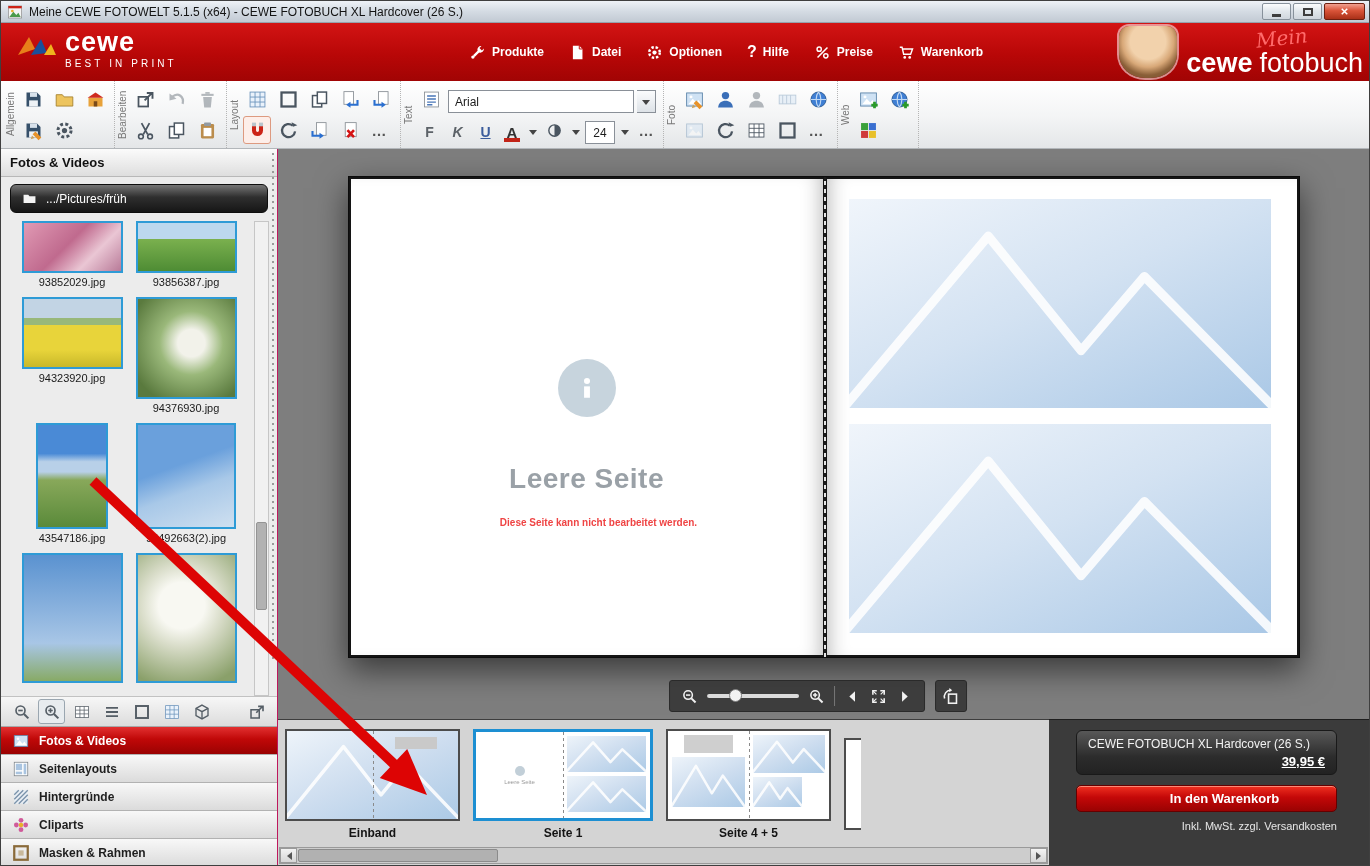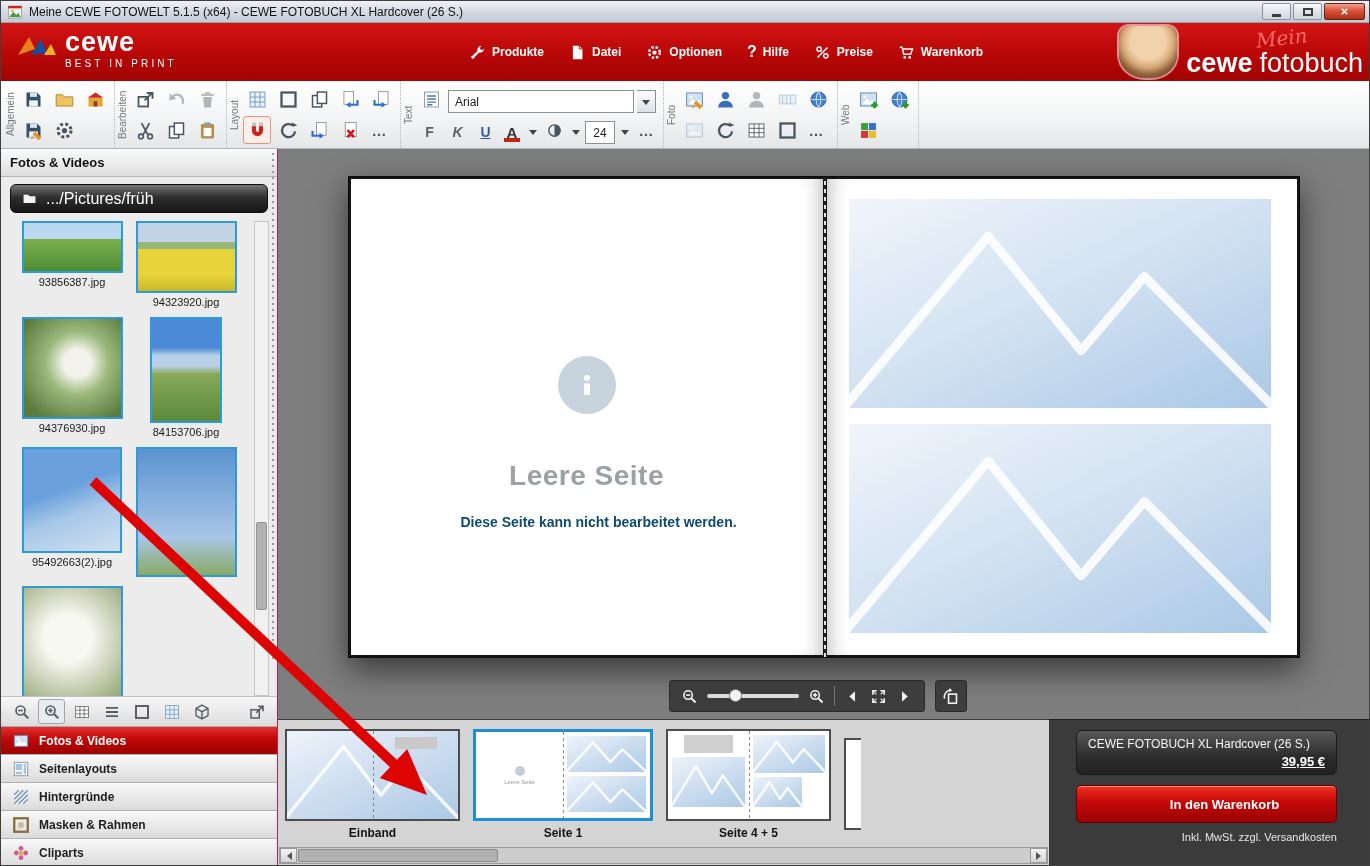--- a/index.html
+++ b/index.html
@@ -76,21 +76,21 @@
   
   .sidebar { position:absolute; left:0; top:148px; width:277px; height:718px; background:#ececec;
     display:flex; flex-direction:column; border-right:1px solid #be185d; }
   .sidebar::after { content:""; position:absolute; right:3px; top:4px; height:510px; width:2px;
     background:repeating-linear-gradient(#9a9a9a 0 2px, transparent 2px 6px); }
   .sb-header { height:28px; flex:0 0 28px; background:linear-gradient(#fbfbfb,#dedede);
     border-bottom:1px solid #b8b8b8; display:flex; align-items:center; padding-left:9px;
     font-size:13px; font-weight:bold; color:#111; }
   .folderbtn { margin:7px 9px 6px; height:29px; flex:0 0 29px; border-radius:6px;
     background:linear-gradient(#757575,#2f2f2f 45%,#161616); border:1px solid #0e0e0e;
-    color:#fff; font-size:16px; display:flex; align-items:center; gap:8px; padding:9px 10px; }
+    color:#fff; font-size:12px; display:flex; align-items:center; gap:8px; padding:9px 10px; }
   .folderbtn svg { width:17px; height:15px; }
   .pgrid { flex:1 1 auto; position:relative; overflow:hidden; padding:2px 0 0 14px; }
   .pcell { display:inline-block; width:114px; vertical-align:top; text-align:center; margin-bottom:9px; }
   .pimg { border:2px solid #2e9bd6; margin:0 auto; }
   .pname { font-size:11px; color:#1a1a1a; margin-top:3px; }
   .i1 { width:101px; height:52px; background:linear-gradient(135deg,#e09ab4 0%,#c06a8e 45%,#eac6d4 70%,#b87a98 100%); }
   .i2 { width:101px; height:52px; background:linear-gradient(#bcd8ee 0 34%,#7ab04e 34%,#4e8c34); }
   .i3 { width:101px; height:72px; background:linear-gradient(#c2d4e4 0 28%,#98b87a 28% 38%,#e8d43a 38% 75%,#c8b82a); }
   .i4 { width:101px; height:102px; background:radial-gradient(circle at 55% 45%, #f2f2ea 0 18%, #9ab87a 42%, #5a7a3e 85%); }
   .i5 { width:72px; height:106px; background:linear-gradient(#4a8ad6 0 28%,#b8d0e8 36% 46%,#88a85a 54%,#5a8a3a 100%); }
@@ -121,21 +121,21 @@
   .page.left { left:2px; width:472px; box-shadow:inset -16px 0 20px -14px rgba(0,0,0,.28); }
   .page.right { right:2px; width:470px; box-shadow:inset 16px 0 20px -14px rgba(0,0,0,.28); }
   .binding { position:absolute; left:475px; top:0; bottom:0; width:2px; z-index:3;
     background:repeating-linear-gradient(#1c1c1c 0 4px, #e6e6e6 4px 8px); }
   .emptywrap { position:absolute; inset:0; display:flex; flex-direction:column; align-items:center;
     justify-content:center; padding-top:52px; }
   .infocircle { width:58px; height:58px; border-radius:50%; background:#c7d4dd;
     display:flex; align-items:center; justify-content:center; }
   .infocircle svg { width:26px; height:26px; }
   .empty-title { margin-top:46px; font-size:28px; font-weight:bold; color:#9aa1a7; letter-spacing:.5px; }
-  .empty-sub { margin-top:22px; font-size:14px; font-weight:bold; color:#0c4a6e;margin-left:24px; }
+  .empty-sub { margin-top:22px; font-size:10px; font-weight:bold; color:#ef4444;margin-left:24px; }
   .right-phs { position:absolute; left:22px; right:26px; top:20px; bottom:22px;
     display:flex; flex-direction:column; gap:16px; }
   .phbig { position:relative; flex:1; overflow:hidden;
     background:linear-gradient(155deg,#f0f5fb 0%,#d3e2f2 48%,#aac8e6 100%); }
   .mt { position:absolute; left:0; top:0; width:100%; height:100%; stroke:#fff; fill:none; opacity:.88; }
   .phbig .mt { stroke-width:9; }
   .phm .mt { stroke-width:2.5; }
   .cover .mt { stroke-width:3.5; }
 
   
@@ -178,21 +178,21 @@
   .tri-l { width:0; height:0; border:4px solid transparent; border-right:5px solid #555; margin-left:-3px; }
   .tri-r { width:0; height:0; border:4px solid transparent; border-left:5px solid #555; margin-right:-3px; }
   .hthumb { position:absolute; left:18px; top:1px; bottom:1px; width:200px; background:#b1b1b1;
     border:1px solid #8b8b8b; border-radius:2px; }
 
   .cart { position:absolute; left:771px; top:0; right:0; height:148px; background:#3b3b3b; border-top:1px solid #1e1e1e; }
   .prodbox { margin:10px 32px 0 27px; height:45px; border-radius:6px;
     background:linear-gradient(#585858,#2c2c2c 60%,#222); border:1px solid #191919; padding:6px 11px 4px; }
   .prodname { font-size:12px; color:#f2f2f2; white-space:nowrap; overflow:hidden; }
   .prodprice { text-align:right; font-size:13px; font-weight:bold; color:#fff; text-decoration:underline; margin-top:3px; }
-  .cartbtn { margin:10px 32px 0 27px; height:38px; border-radius:5px;
+  .cartbtn { margin:10px 32px 0 27px; height:27px; border-radius:5px;
     background:linear-gradient(#f03020,#c40808 45%,#9a0202); border:1px solid #650000;
     color:#fff; font-weight:bold; font-size:13px; display:flex; align-items:center; justify-content:center;
     box-shadow:inset 0 1px 0 rgba(255,160,140,.8);padding-left:36px; }
   .cartnote { margin:8px 32px 0; text-align:right; font-size:11px; color:#e6e6e6; }
 
   
   .overlay { position:absolute; left:0; top:0; width:1370px; height:866px; z-index:60; pointer-events:none; }
 </style>
 </head>
 <body>
@@ -773,31 +773,34 @@
       <span>Fotos &amp; Videos</span>
     </div>
     <div class="folderbtn">
       <svg viewBox="0 0 24 24">
           <use href="#sy-folderw"></use>
         </svg>
       <span>.../Pictures/früh</span>
     </div>
     <div class="pgrid">
       <div class="pcell">
+        <div class="pimg i1"></div>
+        <div class="pname">93852029.jpg</div>
+      </div><div class="pcell">
         <div class="pimg i2"></div>
         <div class="pname">93856387.jpg</div>
       </div><div class="pcell">
         <div class="pimg i3"></div>
         <div class="pname">94323920.jpg</div>
       </div><div class="pcell">
         <div class="pimg i4"></div>
         <div class="pname">94376930.jpg</div>
       </div><div class="pcell">
         <div class="pimg i5"></div>
-        <div class="pname">84153706.jpg</div>
+        <div class="pname">43547186.jpg</div>
       </div><div class="pcell">
         <div class="pimg i6"></div>
         <div class="pname">95492663(2).jpg</div>
       </div><div class="pcell">
         <div class="pimg i7"></div>
       </div><div class="pcell">
         <div class="pimg i8"></div>
       </div>
       <div class="vscroll">
         <div class="vthumb"></div>
@@ -859,29 +862,29 @@
         <span>Seitenlayouts</span>
       </div>
       <div class="stab">
         <svg viewBox="0 0 24 24">
             <use href="#sy-stripes"></use>
           </svg>
         <span>Hintergründe</span>
       </div>
       <div class="stab">
         <svg viewBox="0 0 24 24">
+            <use href="#sy-flower"></use>
+          </svg>
+        <span>Cliparts</span>
+      </div>
+      <div class="stab">
+        <svg viewBox="0 0 24 24">
             <use href="#sy-mask"></use>
           </svg>
         <span>Masken &amp; Rahmen</span>
-      </div>
-      <div class="stab">
-        <svg viewBox="0 0 24 24">
-            <use href="#sy-flower"></use>
-          </svg>
-        <span>Cliparts</span>
       </div>
     </div>
   </div>
 
   <div class="main">
     <div class="book">
       <div class="page left">
         <div class="emptywrap">
           <div class="infocircle">
               <svg viewBox="0 0 24 24">

